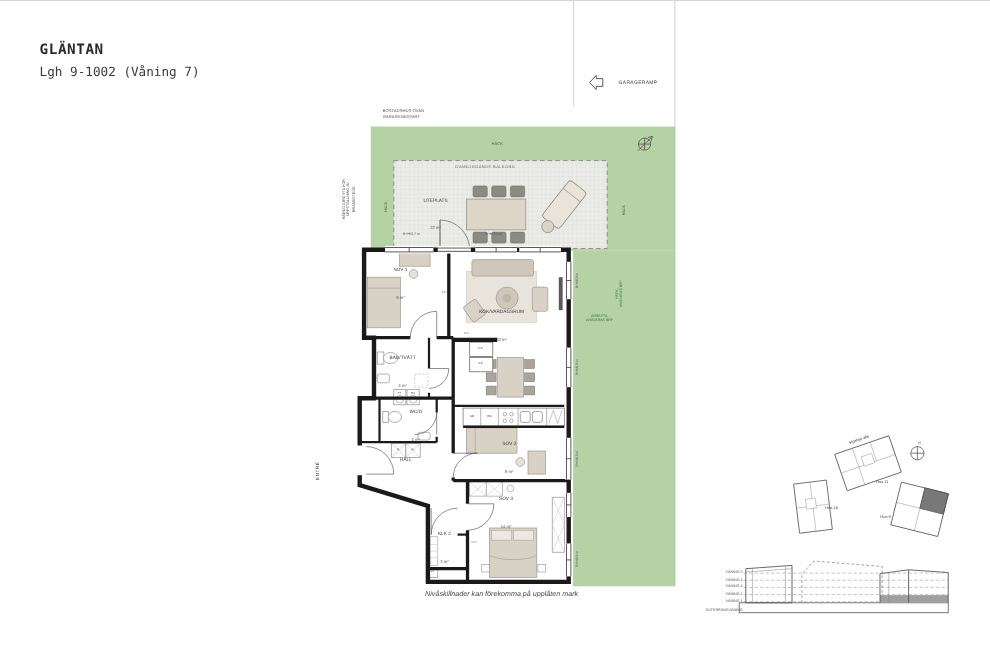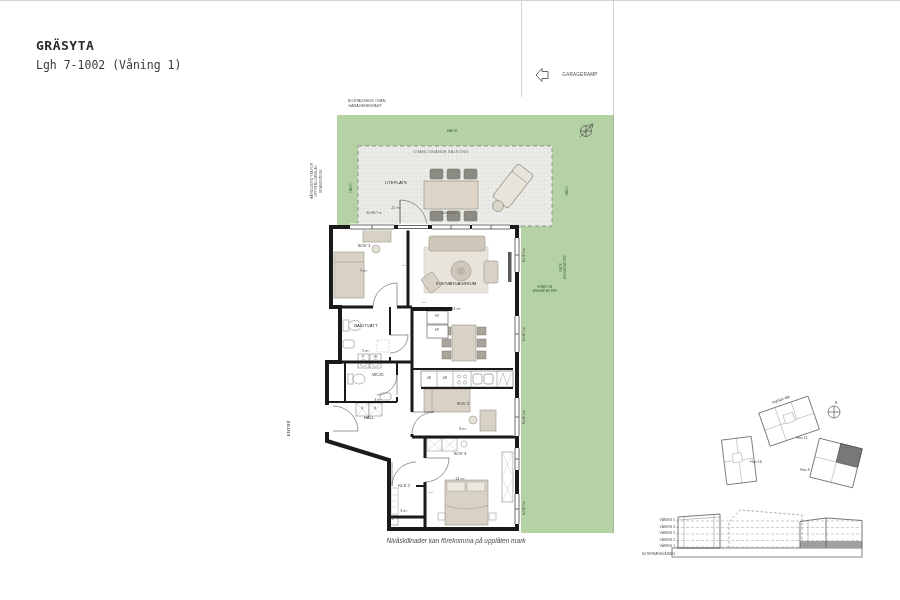--- a/index.html
+++ b/index.html
@@ -286,22 +286,22 @@
     </g>
     <path d="M729,548 V522 L740,510 L802,515 V548" fill="none" stroke="#888" stroke-width="0.7" stroke-dasharray="2.5 2"></path>
     <g>
       <rect x="800" y="541" width="62" height="7" fill="#a0a0a0" stroke="none"></rect>
       <path d="M800,548 V521.5 L826,518 V548 M826,518 L862,520.5 V548" fill="none" stroke="#555" stroke-width="0.8"></path>
       <path d="M808,520.8 V548" stroke="#888" stroke-width="0.5"></path>
     </g>
   </g>
 </svg>
 
-<div class="title">GRÄSYTA</div>
-<div class="subtitle">Lgh 7-1002 (Våning 1)</div>
+<div class="title">GLÄNTAN</div>
+<div class="subtitle">Lgh 9-1002 (Våning 7)</div>
 
 <div class="lbl f45" style="left:580px;top:75px;color:#444">GARAGERAMP</div>
 <div class="lbl left f38" style="left:348px;top:104px;color:#555">BOSTADSHUS OVAN
 GARAGENEDFART</div>
 <div class="lbl rot f34" style="left:317px;top:181px;color:#555">HÅRDGJORD YTA FÖR
 UPPSTÄLLNING AV
 BRANDSTEGE</div>
 
 <div class="lbl f38 grn" style="left:452px;top:131px">HÄCK</div>
 <div class="lbl rot f34 grn" style="left:351px;top:188px">HÄCK</div>

